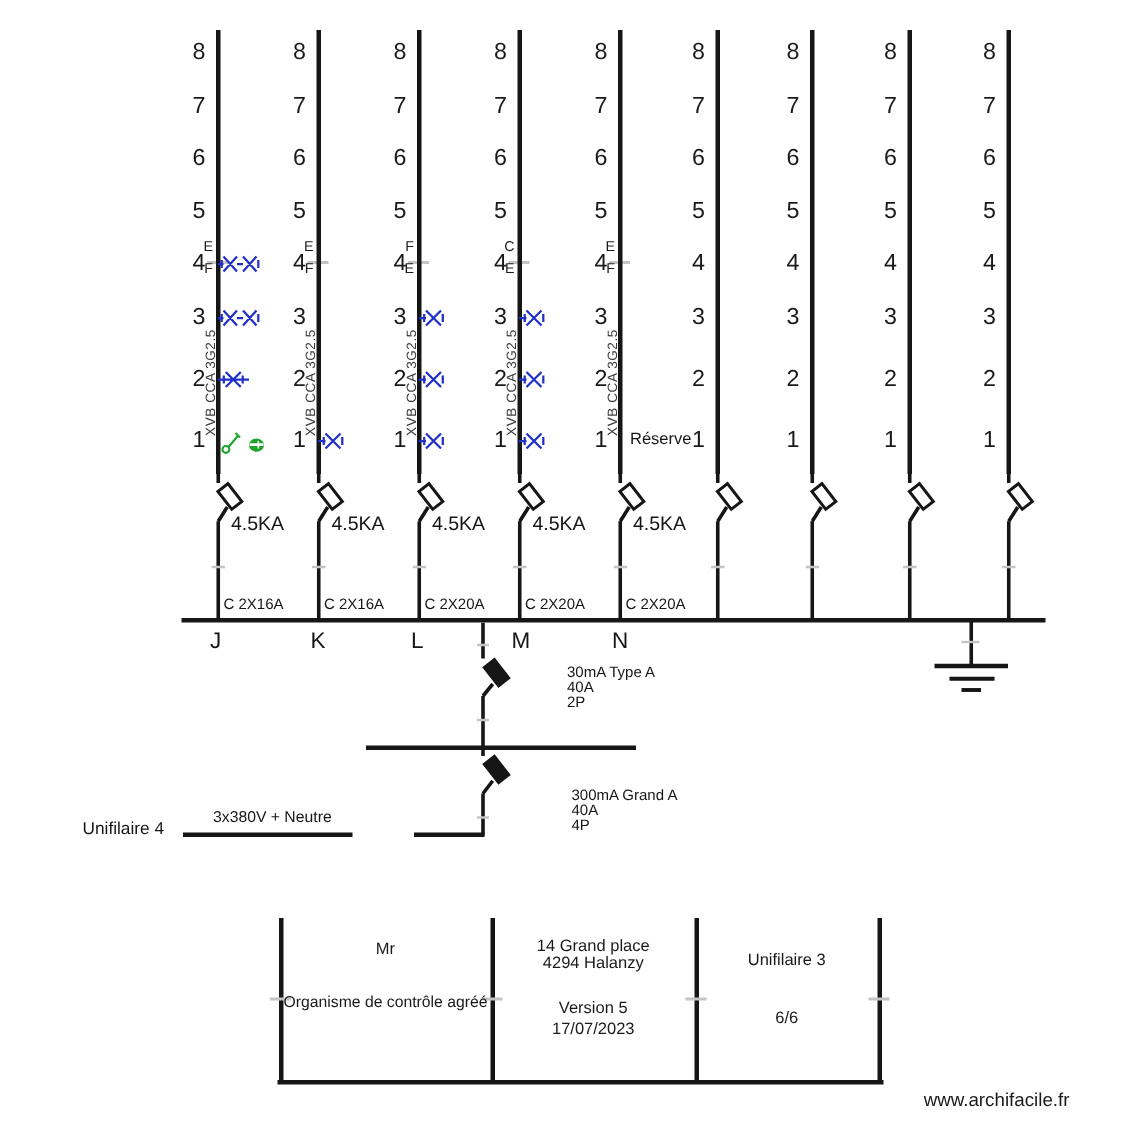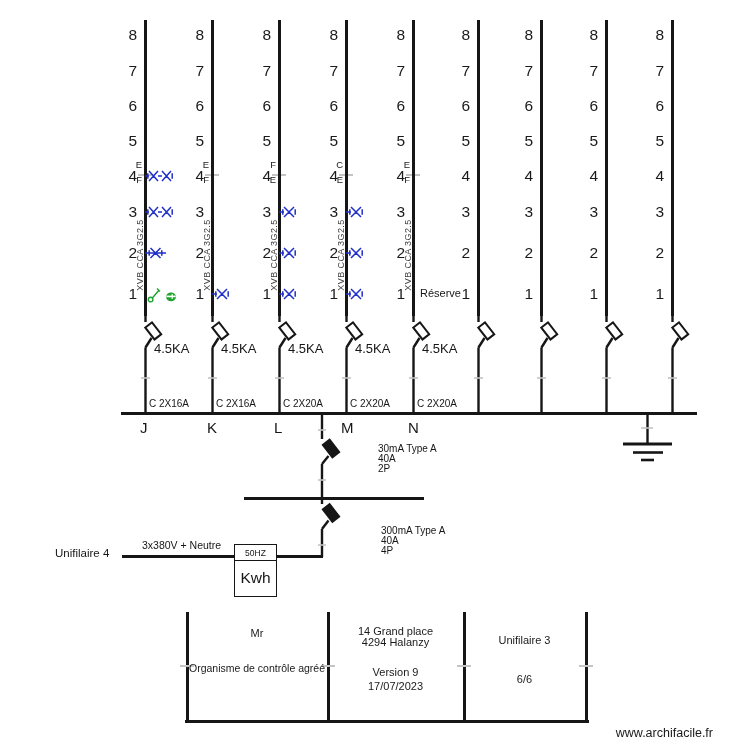--- a/index.html
+++ b/index.html
@@ -275,47 +275,43 @@
       <path d="M1 45h8" stroke="#c4c4c4" stroke-width="1.6"></path>
     </svg>
   </span>
 
   <div class="difflabel" style="left:347px;top:444px">
     <div>30mA Type A</div>
     <div>40A</div>
     <div>2P</div>
   </div>
   <div class="difflabel" style="left:350px;top:526px">
-    <div>300mA Type A</div>
+    <div>300mA Grand A</div>
     <div>40A</div>
     <div>4P</div>
   </div>
 
   <div class="abs" style="left:55px;top:547px;font-size:11.5px">Unifilaire 4</div>
   <div class="hline" style="left:122px;top:555px;width:113px;height:3px"></div>
   <div class="abs" style="left:142px;top:539px;font-size:10.5px;white-space:nowrap">3x380V + Neutre</div>
-  <div class="kwhbox">
-    <div class="kwh-freq">50HZ</div>
-    <div class="kwh-label">Kwh</div>
-  </div>
   <div class="hline" style="left:276px;top:555px;width:47px;height:3px"></div>
 
   <div class="vline" style="left:186px;top:612px;height:110px"></div>
   <div class="vline" style="left:327px;top:612px;height:110px"></div>
   <div class="vline" style="left:463px;top:612px;height:110px"></div>
   <div class="vline" style="left:585px;top:612px;height:110px"></div>
   <div class="hline" style="left:185px;top:720px;width:404px;height:2.5px"></div>
   <div class="tick" style="left:180px;top:665px;width:14px"></div>
   <div class="tick" style="left:321px;top:665px;width:14px"></div>
   <div class="tick" style="left:457px;top:665px;width:14px"></div>
   <div class="tick" style="left:579px;top:665px;width:14px"></div>
 
   <div class="tb-text" style="left:187px;top:627px;width:140px">Mr</div>
   <div class="tb-text" style="left:187px;top:662px;width:140px;font-size:10.5px">Organisme de contrôle agréé</div>
   <div class="tb-text" style="left:328px;top:625px;width:135px">14 Grand place</div>
   <div class="tb-text" style="left:328px;top:636px;width:135px">4294 Halanzy</div>
-  <div class="tb-text" style="left:328px;top:666px;width:135px">Version 9</div>
+  <div class="tb-text" style="left:328px;top:666px;width:135px">Version 5</div>
   <div class="tb-text" style="left:328px;top:680px;width:135px">17/07/2023</div>
   <div class="tb-text" style="left:464px;top:634px;width:121px">Unifilaire 3</div>
   <div class="tb-text" style="left:464px;top:673px;width:121px">6/6</div>
 
   <div class="site" style="left:585px;top:726px;width:128px">www.archifacile.fr</div>
 </div>
 
 </body></html>

